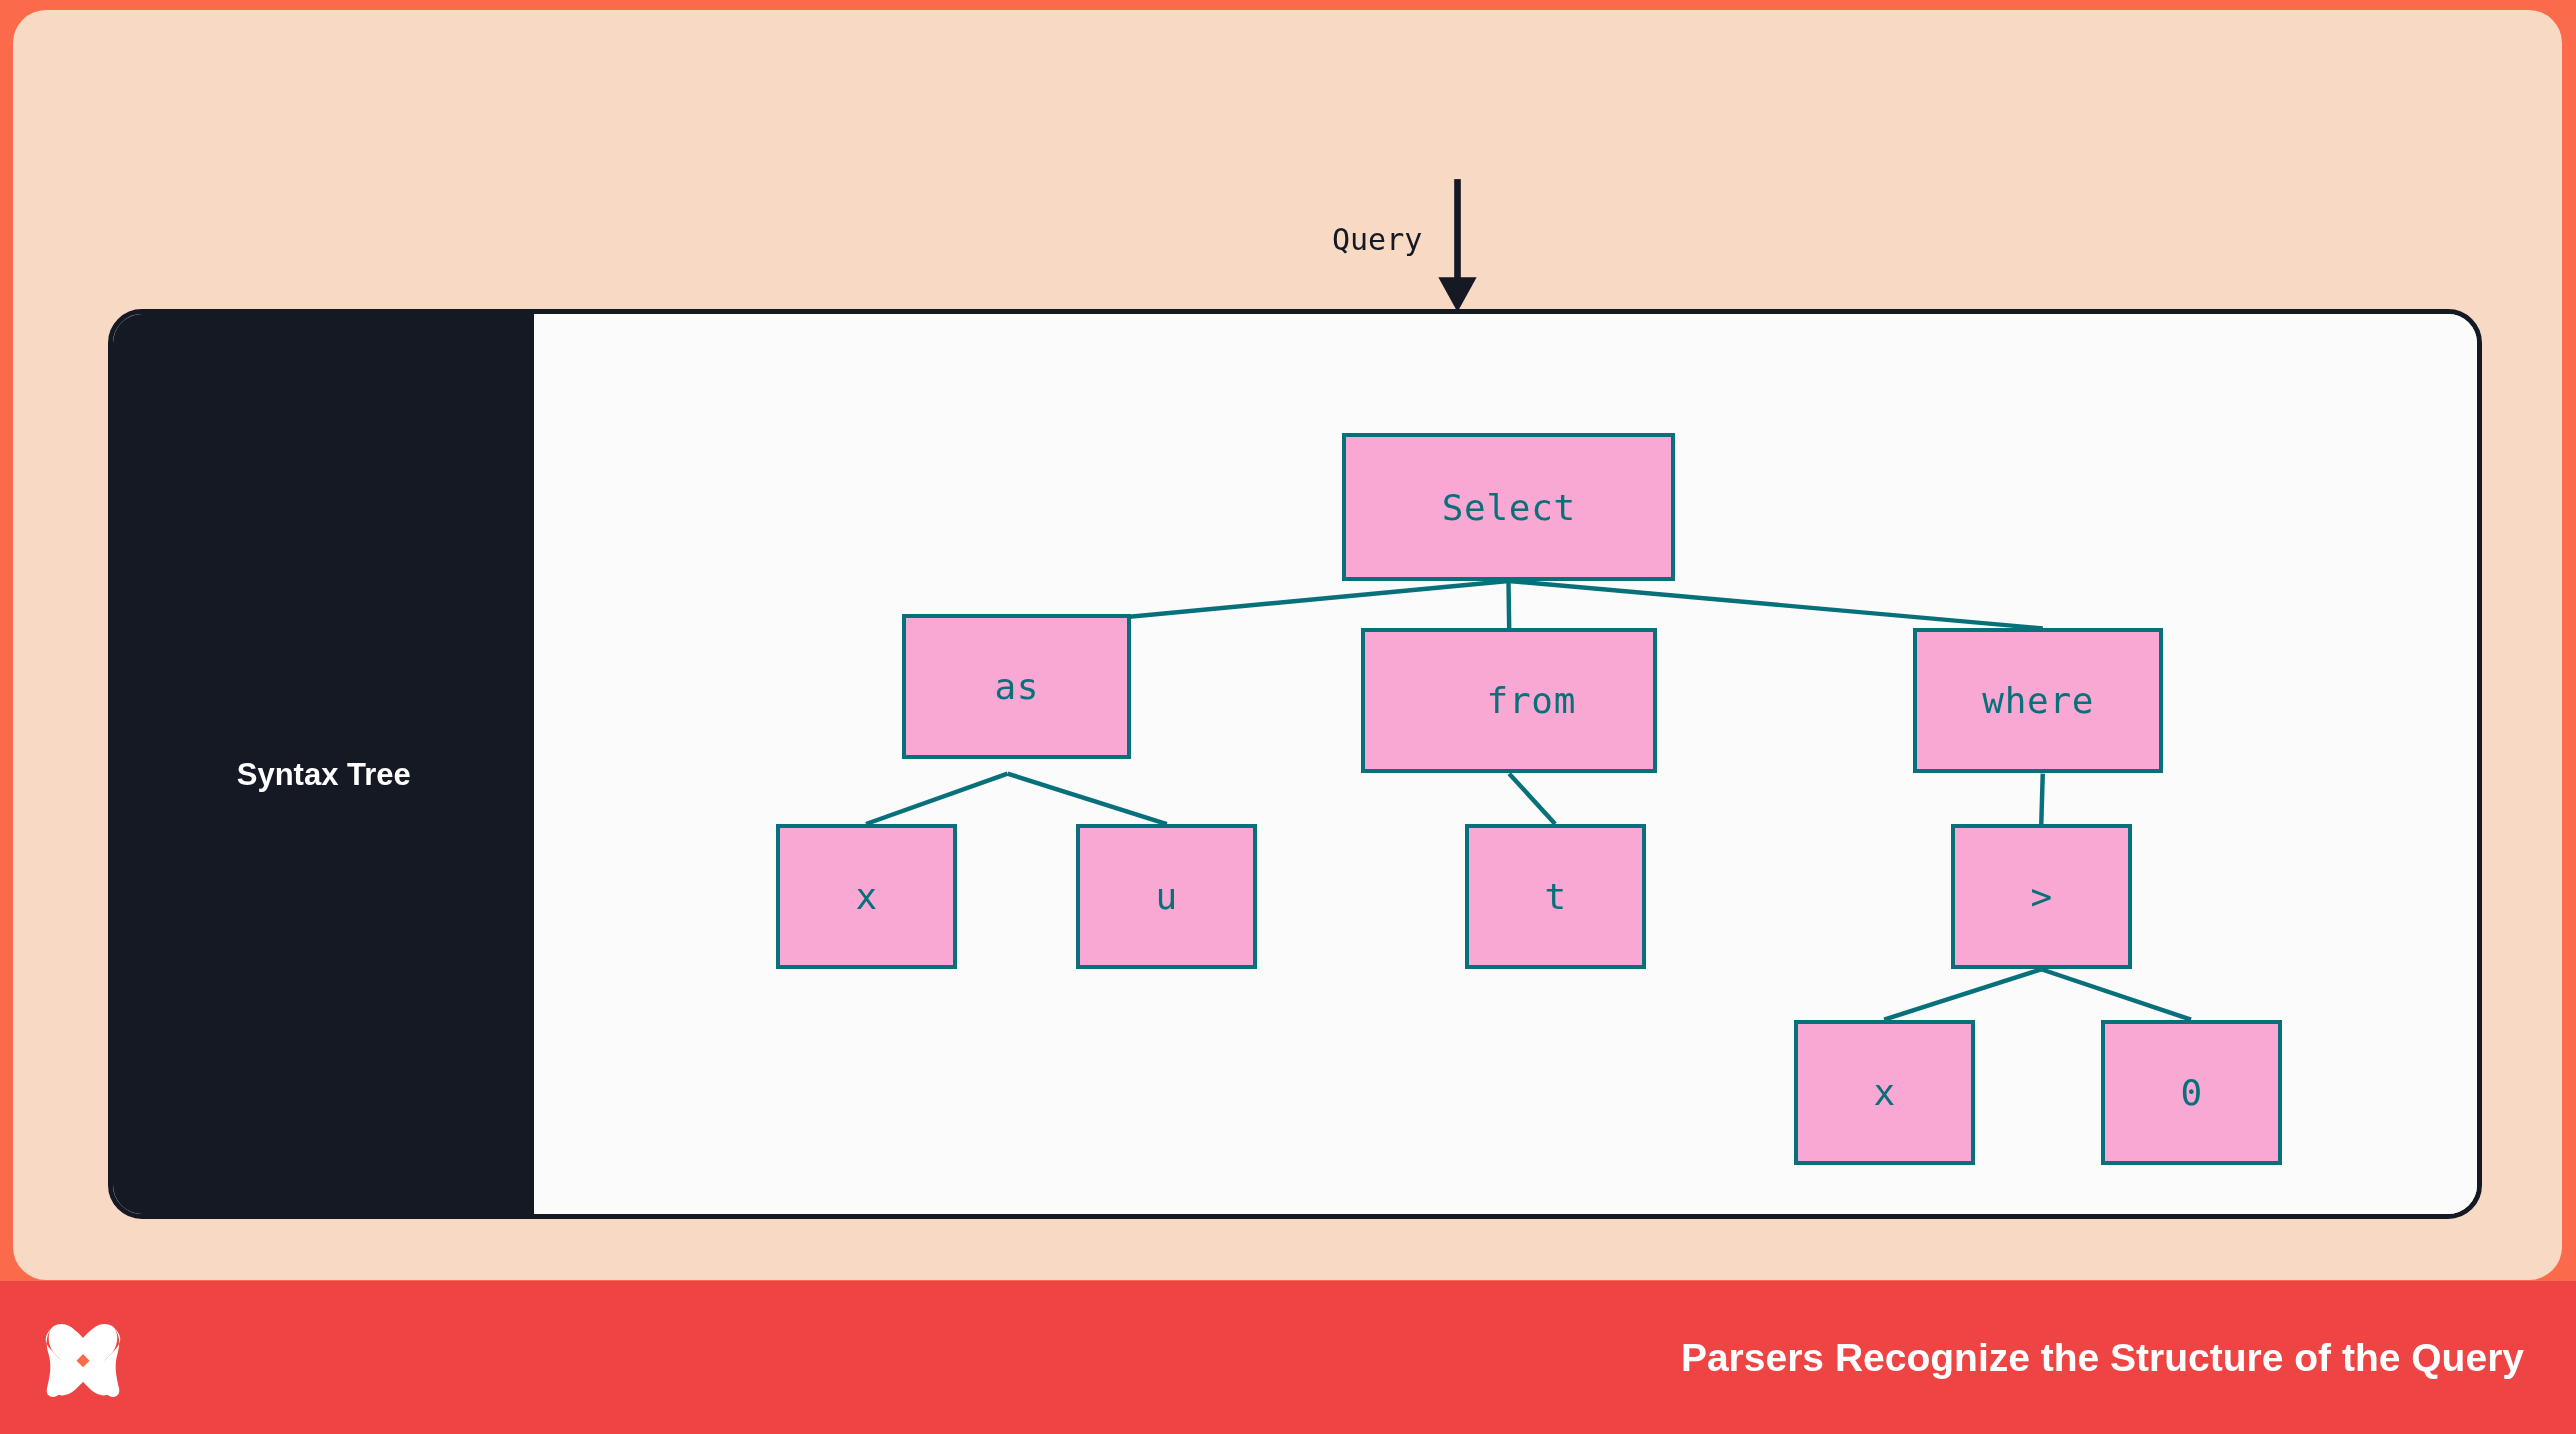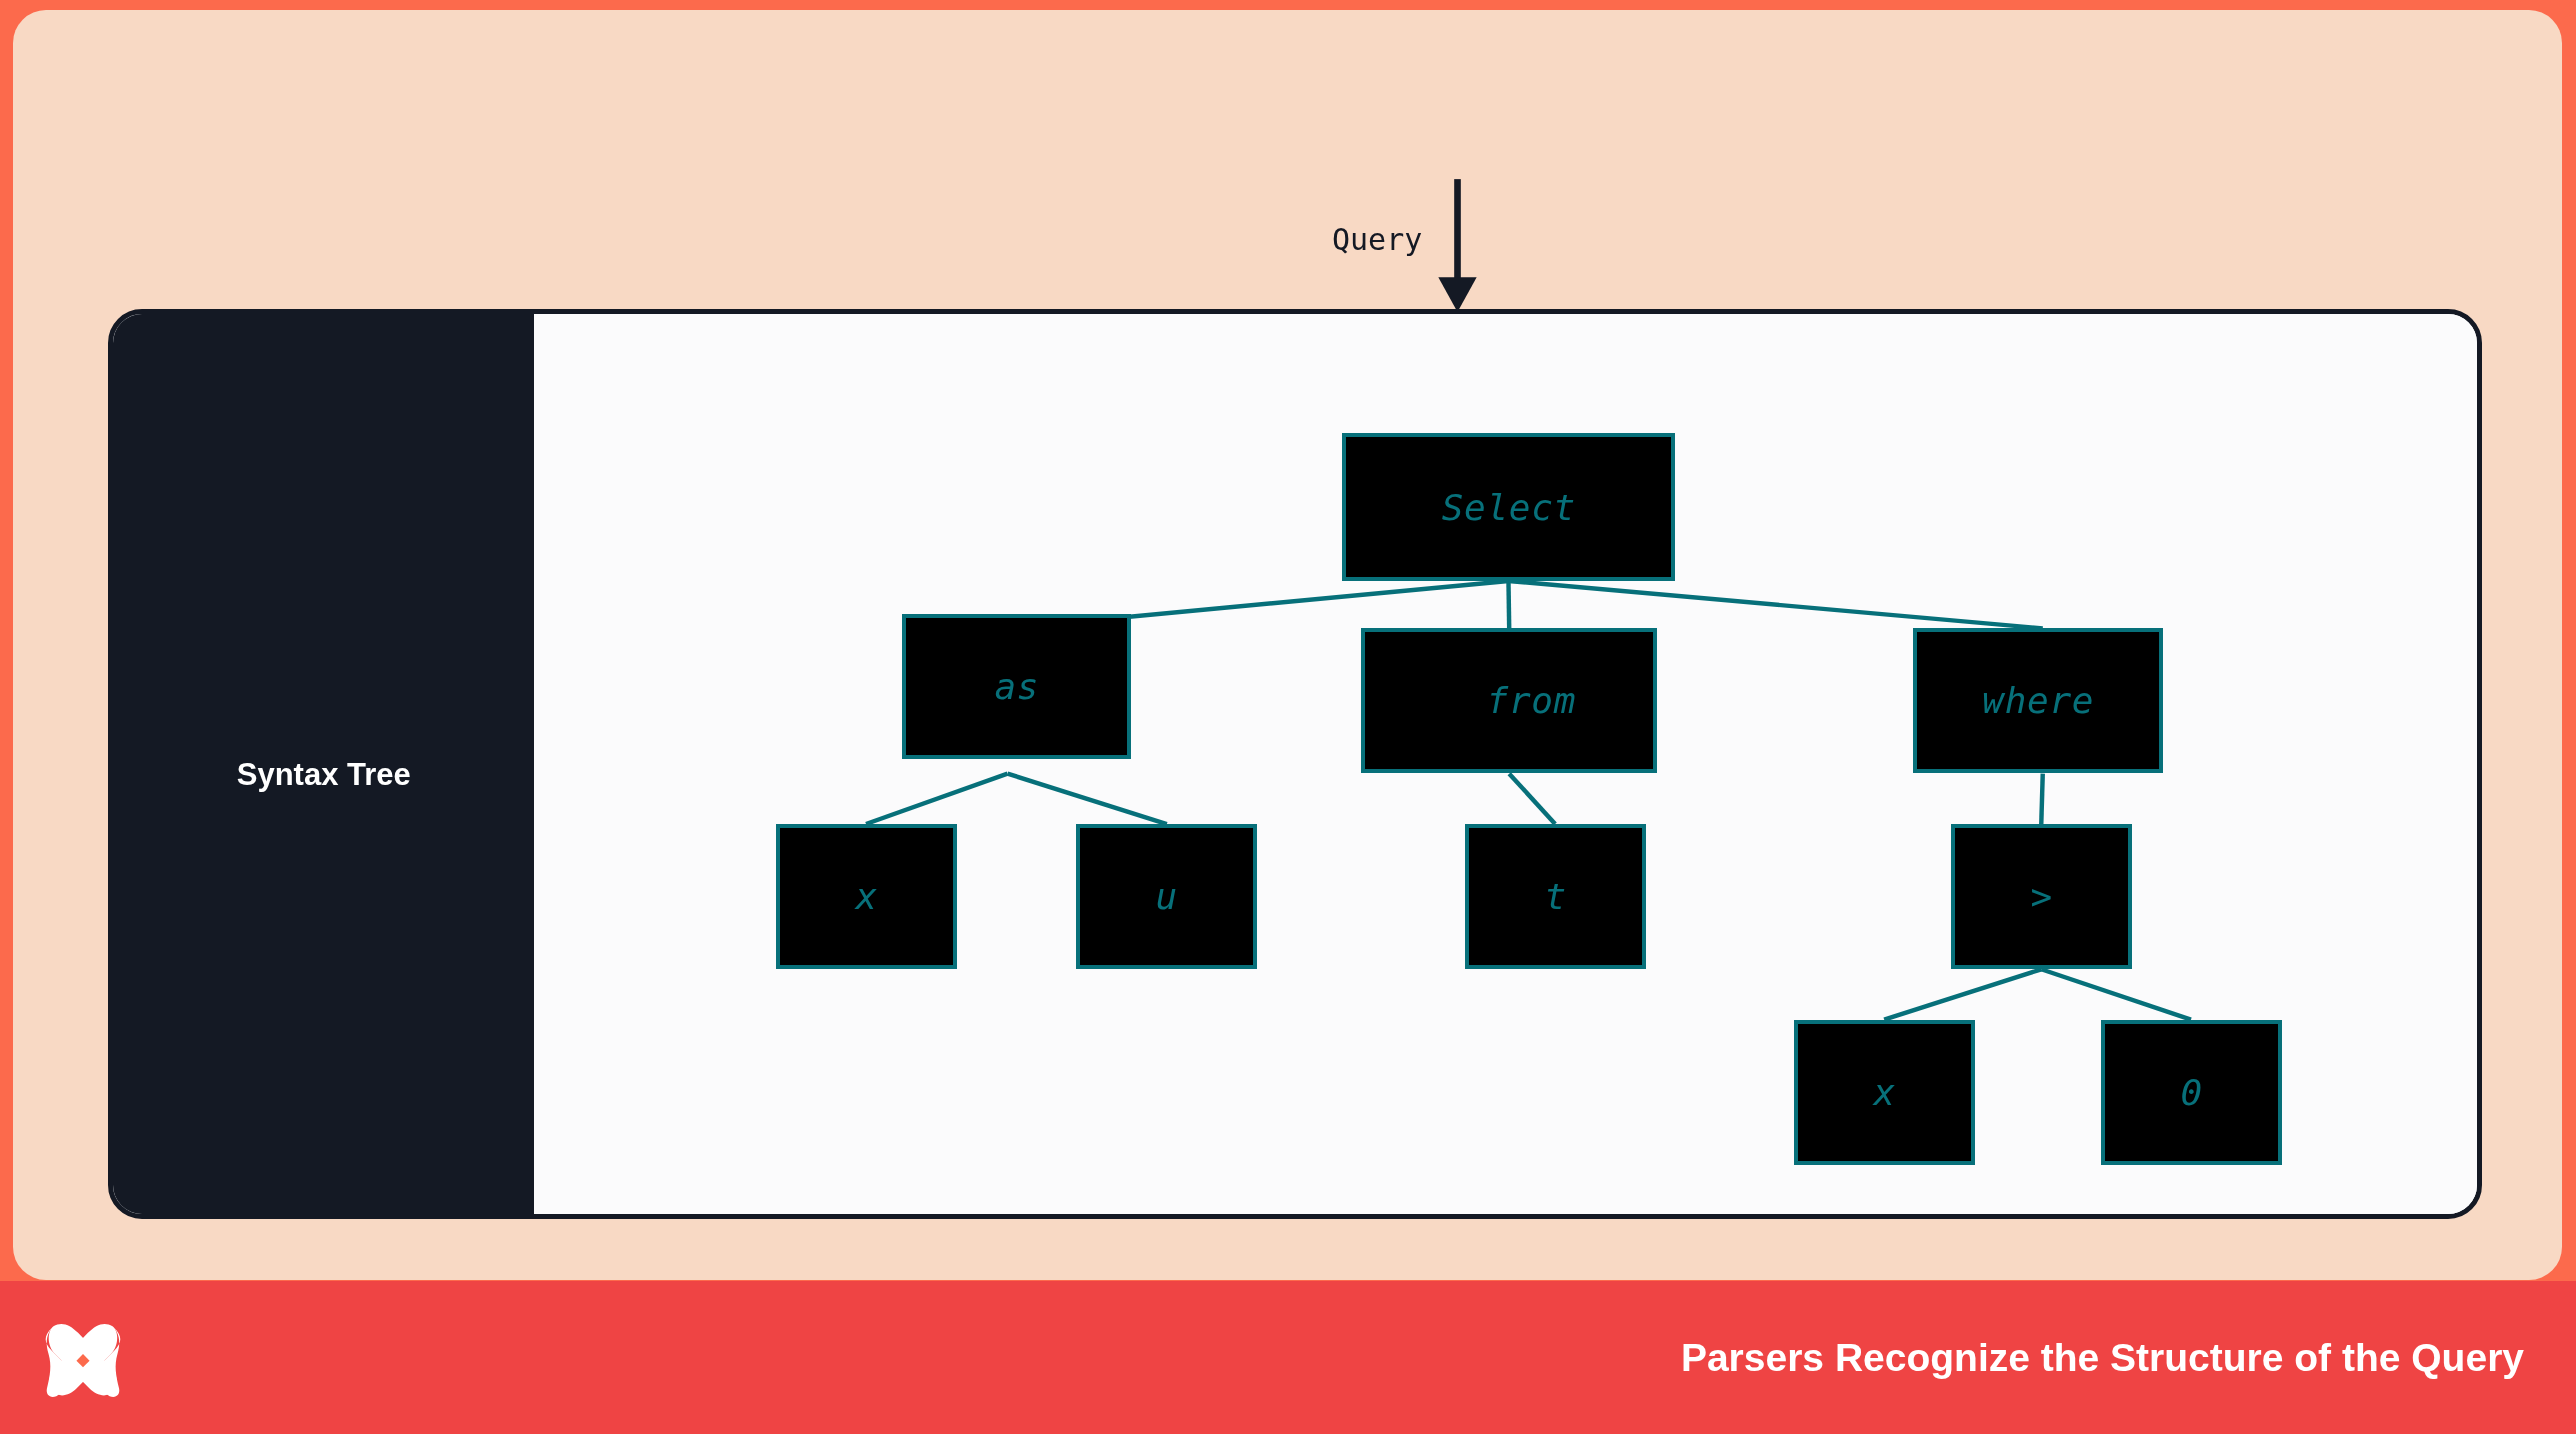--- a/index.html
+++ b/index.html
@@ -134,26 +134,25 @@
     background: #FBFBFC;
   }
   #tree-canvas svg.tree-svg {
     position: absolute;
     left: 0;
     top: 0;
   }
 
   .node-box {
     position: absolute;
-    background: #000000;
+    background: #f9a8d4;
     border: 4.4px solid #07707A;
     display: flex;
     align-items: center;
     justify-content: center;
-    font-style: italic;
   }
   .node-box .node-text {
     color: #07707A;
     font-family: "DejaVu Sans Mono", "Liberation Mono", monospace;
     font-size: 36px;
     letter-spacing: 0.7px;
     white-space: pre;
   }
 
   

